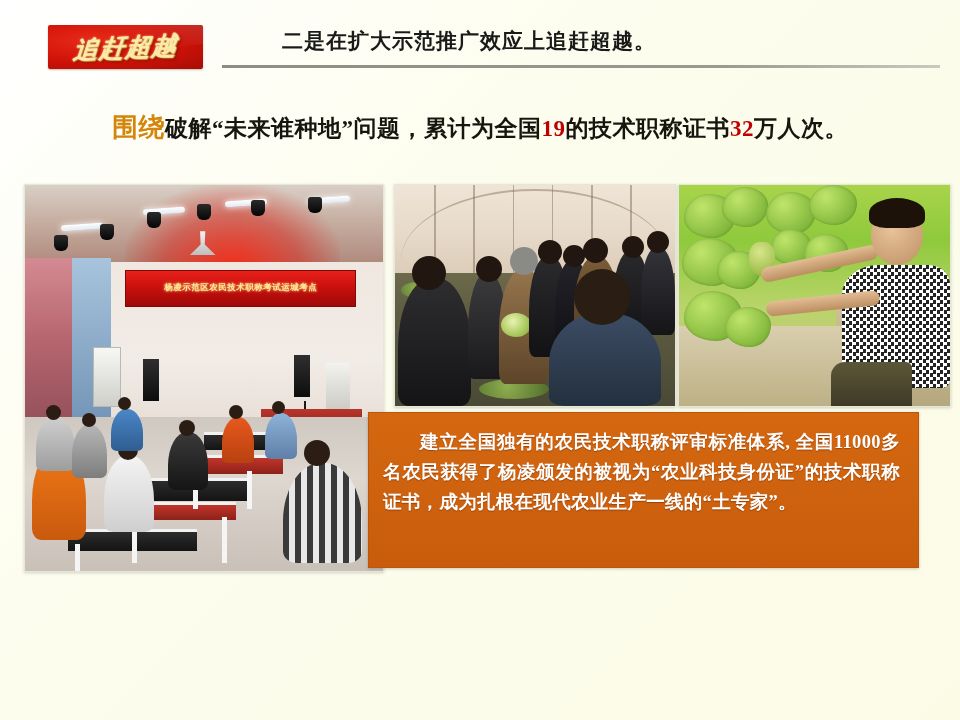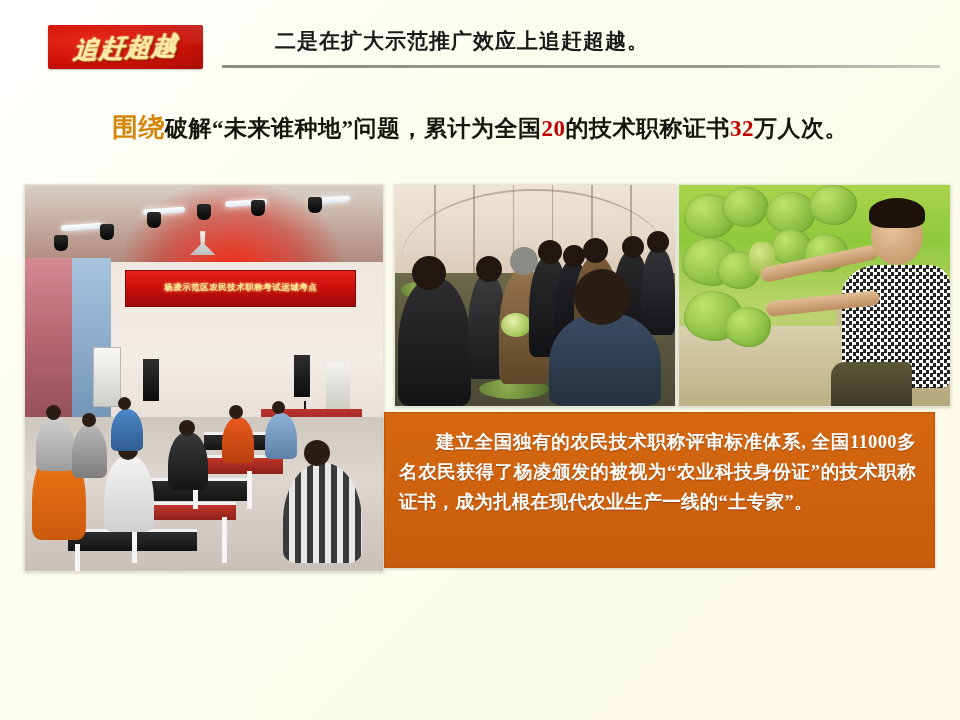--- a/index.html
+++ b/index.html
@@ -32,21 +32,21 @@
     position:absolute;left:0;top:0;width:100%;height:100%;
     display:flex;align-items:center;justify-content:center;
     font-family:"Liberation Serif","DejaVu Serif",serif;
     font-weight:bold;font-style:italic;font-size:25px;letter-spacing:1px;
     color:#ffe9a8;
     text-shadow:0 0 2px #fff3c4, 1px 1px 0 #b8860b, 2px 2px 3px rgba(80,10,0,.55);
     transform:skewX(-8deg) rotate(-3deg);
     white-space:nowrap;
   }
   .title{
-    position:absolute;left:275px;top:27px;
+    position:absolute;left:282px;top:27px;
     font-size:21px;font-weight:bold;color:#1a1a1a;
     letter-spacing:1px;white-space:nowrap;
   }
   .rule{
     position:absolute;left:222px;top:65px;width:718px;height:3px;
     background:linear-gradient(to right,#8d8d84 0%,#9a9a90 70%,#c9c9c0 100%);
   }
 
   
   .subtitle{
@@ -225,21 +225,21 @@
     background:linear-gradient(180deg,#e3bd94,#bb8e60);
   }
   .vy-trouser{
     position:absolute;left:56%;top:80%;width:30%;height:20%;
     border-radius:14px 6px 0 0;
     background:linear-gradient(180deg,#5c5638,#3e3a26);
   }
 
   
   .orangebox{
-    position:absolute;left:384px;top:412px;width:551px;height:156px;
+    position:absolute;left:368px;top:412px;width:551px;height:156px;
     background:linear-gradient(180deg,#d4670f 0%,#cf620e 50%,#c85c0c 100%);
     border:1px solid #bb560b;
     box-shadow:0 1px 3px rgba(0,0,0,.2);
     box-sizing:border-box;
     padding:14px 18px 10px 14px;
   }
   .orangebox p{
     margin:0;color:#ffffff;font-size:18.5px;line-height:30px;
     font-weight:bold;letter-spacing:.3px;text-align:justify;
     text-shadow:0 1px 1px rgba(90,30,0,.45);
@@ -252,21 +252,21 @@
 <div class="slide">
 
   <div class="logo">
     <div class="logo-text">追赶超越</div>
   </div>
 
   <div class="title">二是在扩大示范推广效应上追赶超越。</div>
   <div class="rule"></div>
 
   <div class="subtitle">
-    <span class="hl-orange">围绕</span><span>破解“未来谁种地”问题，累计为全国</span><span class="hl-red">20</span><span>的技术职称证书</span><span class="hl-red">32</span><span>万人次。</span>
+    <span class="hl-orange">围绕</span><span>破解“未来谁种地”问题，累计为全国</span><span class="hl-red">19</span><span>的技术职称证书</span><span class="hl-red">32</span><span>万人次。</span>
   </div>
 
   <div class="photo" id="photo-classroom">
     <div class="cls-ceiling"></div>
     <div class="cls-redglow"></div>
 
     <div class="cls-tube" style="left:10%;top:10%;"></div>
     <div class="cls-tube" style="left:33%;top:6%;"></div>
     <div class="cls-tube" style="left:56%;top:4%;"></div>
     <div class="cls-tube" style="left:79%;top:3%;"></div>

